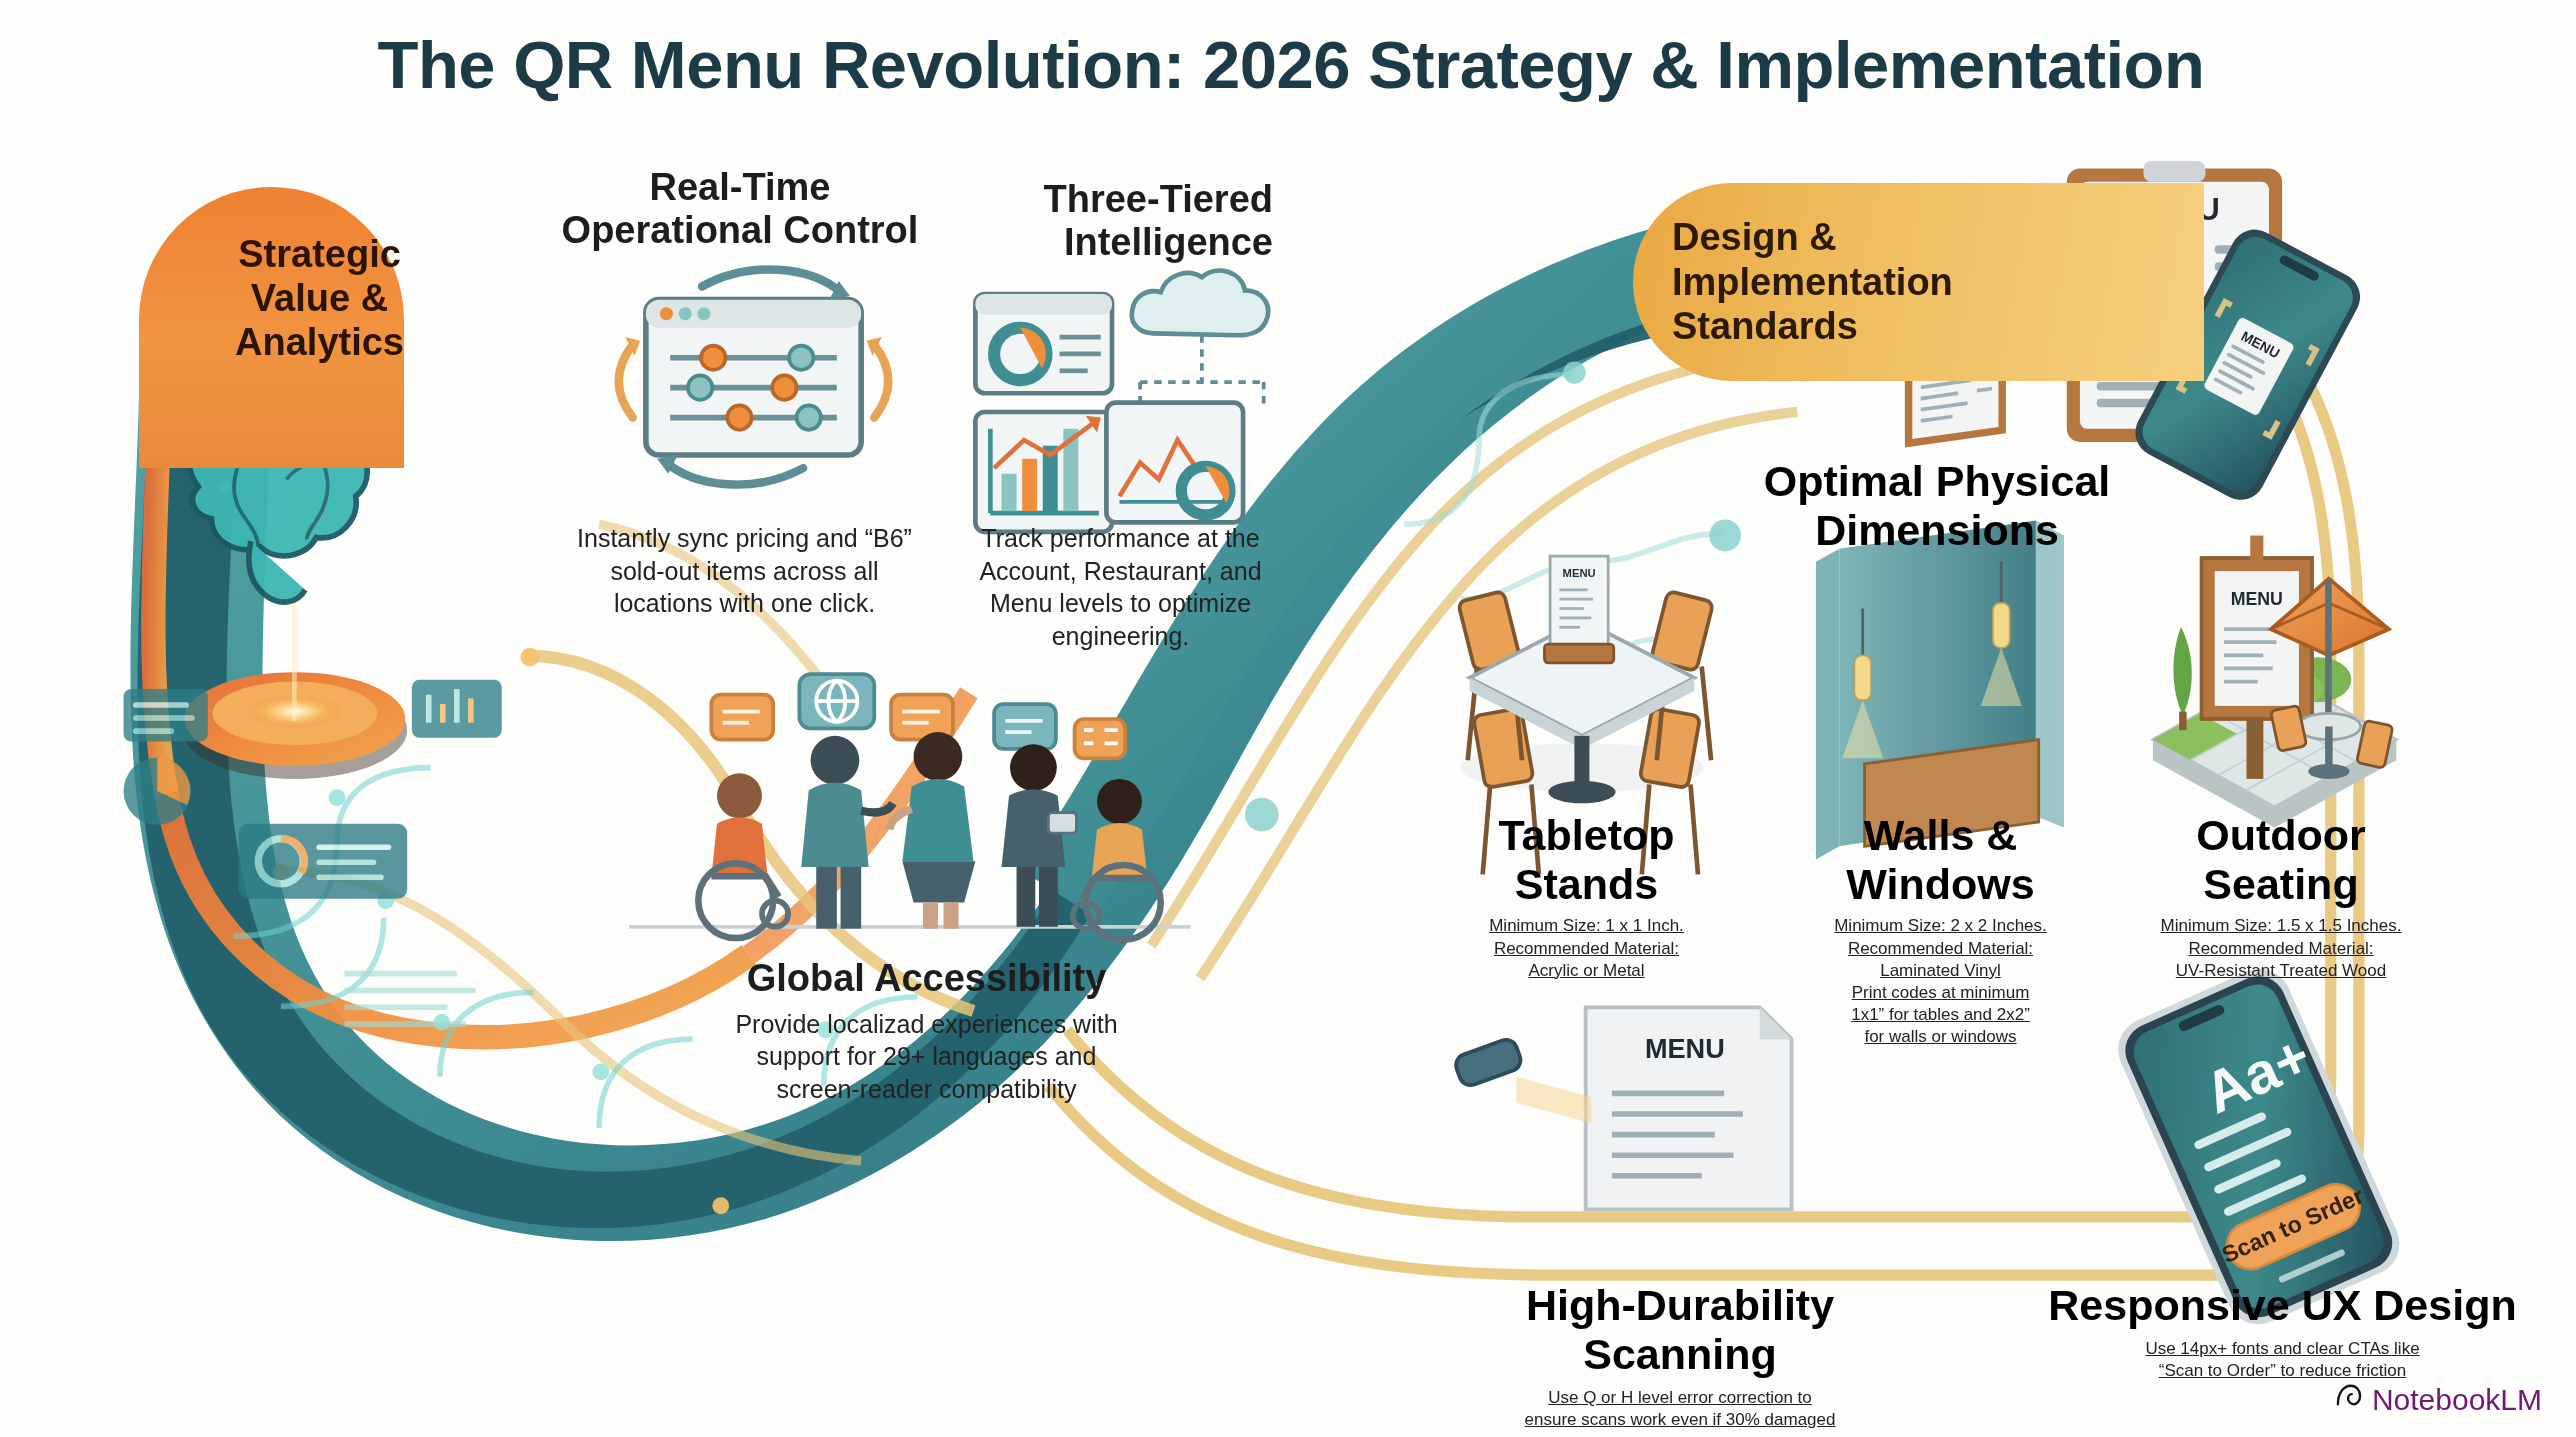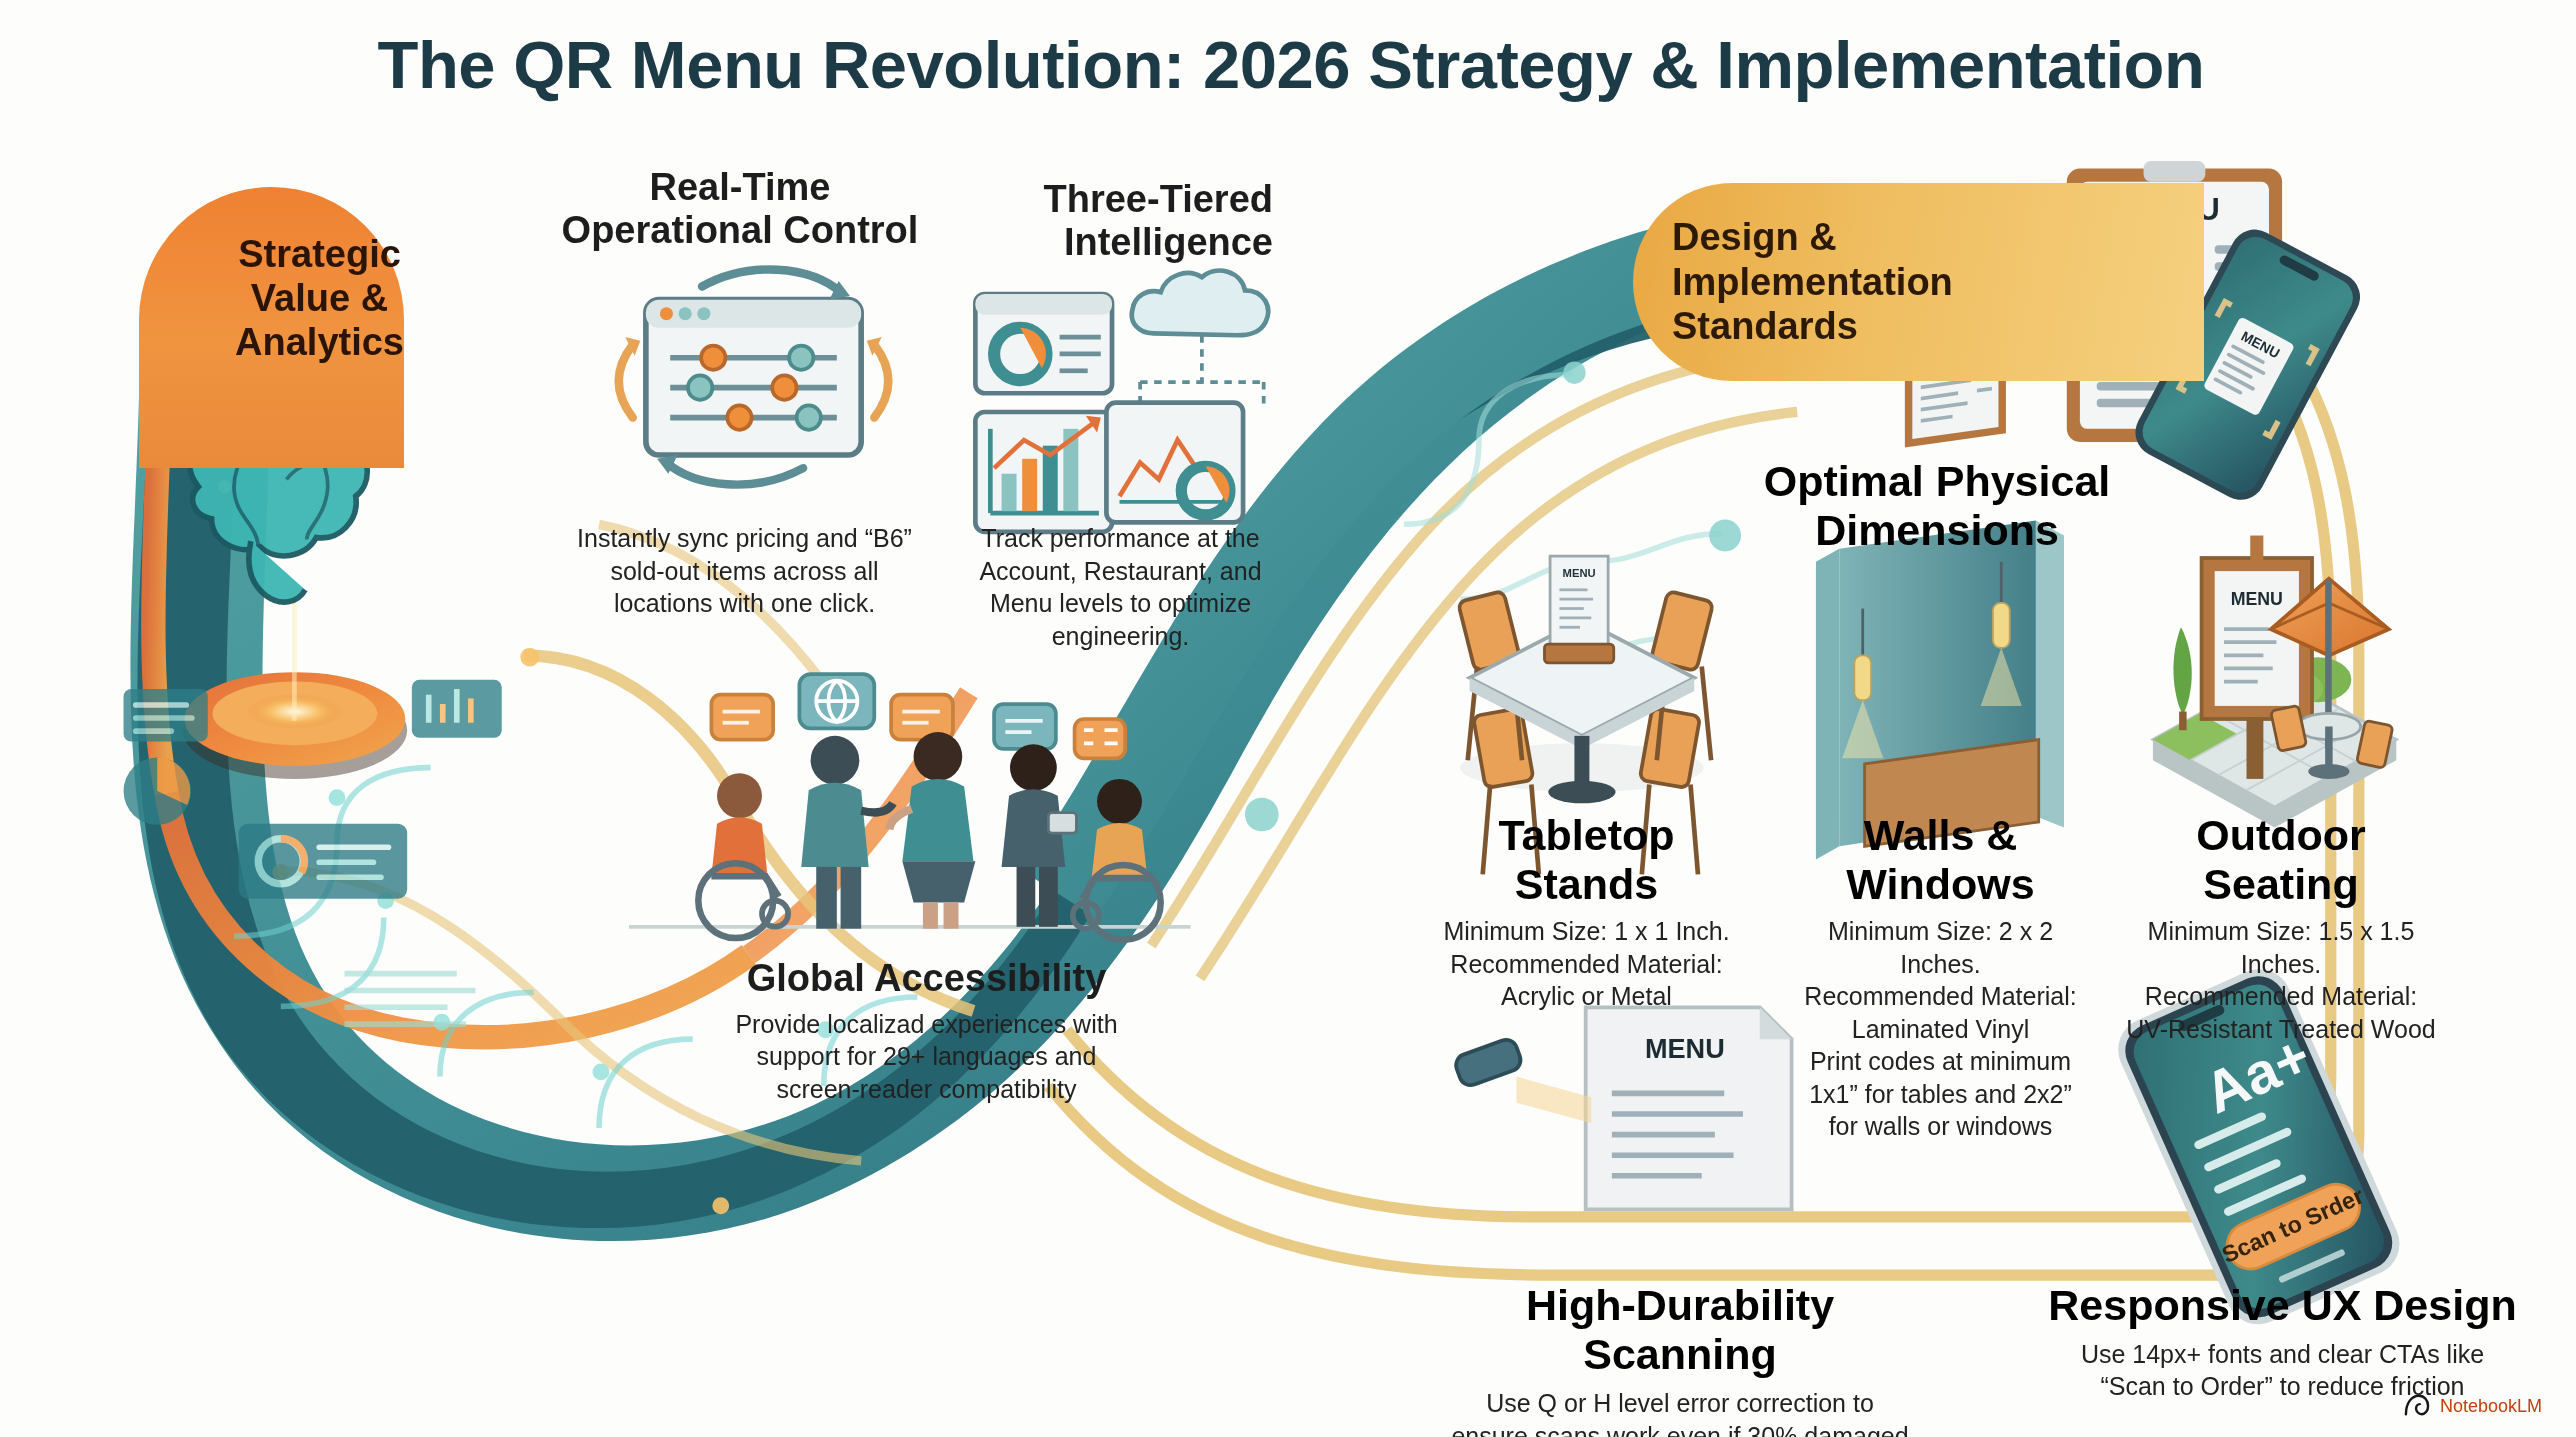--- a/index.html
+++ b/index.html
@@ -20,21 +20,21 @@
   }
 
   
   #backdrop { position: absolute; left: 0; top: 0; width: 2576px; height: 1438px; }
 
   
   .blk { position: absolute; text-align: center; }
   .h-lg { font-size: 38px; font-weight: bold; color: #1d1d1d; line-height: 1.14; }
   .h-md { font-size: 43px; font-weight: bold; color: #000000; line-height: 1.15; }
   .body { font-size: 25px; color: #222; line-height: 1.30; }
-  .body-sm { font-size: 25px; color: #222; line-height: 1.30; }
+  .body-sm { font-size: 17px; color: #222; line-height: 1.30; text-decoration: underline; }
 
   
   #pill-left {
     position: absolute; left: 139px; top: 187px; width: 265px; height: 281px;
     border-radius: 136px 136px 0 0;
     background: linear-gradient(180deg,#ef8133 0%, #f09440 55%, #e98a3b 100%);
     display:flex; align-items:flex-start; justify-content:flex-end; padding-top: 45px;
   }
   #pill-left .lbl {
     font-size: 38px; font-weight: bold; color: #2b1405; line-height: 1.16; text-align:center;
@@ -45,22 +45,22 @@
     background: linear-gradient(100deg,#e9a843 0%, #efbd5f 40%, #f5d07f 100%);
     display:flex; align-items:center; padding-left: 39px;
   }
   #pill-right .lbl {
     font-size: 38px; font-weight: bold; color: #2c1a06; line-height: 1.18;
   }
 
   
   #watermark {
     position:absolute; right: 34px; bottom: 20.6px;
-    display:flex; align-items:flex-end; gap:9.4px;
-    font-size: 18px; color: #c2410c;
+    display:flex; align-items:flex-start; gap:9.4px;
+    font-size: 30px; color: #701a75;
   }
 </style>
 </head>
 <body>
 
 <div id="stage">
 
   <svg id="backdrop" viewBox="0 0 2752 1536">
     <defs>
       <linearGradient id="gTeal" x1="0" y1="0" x2="1" y2="1">

